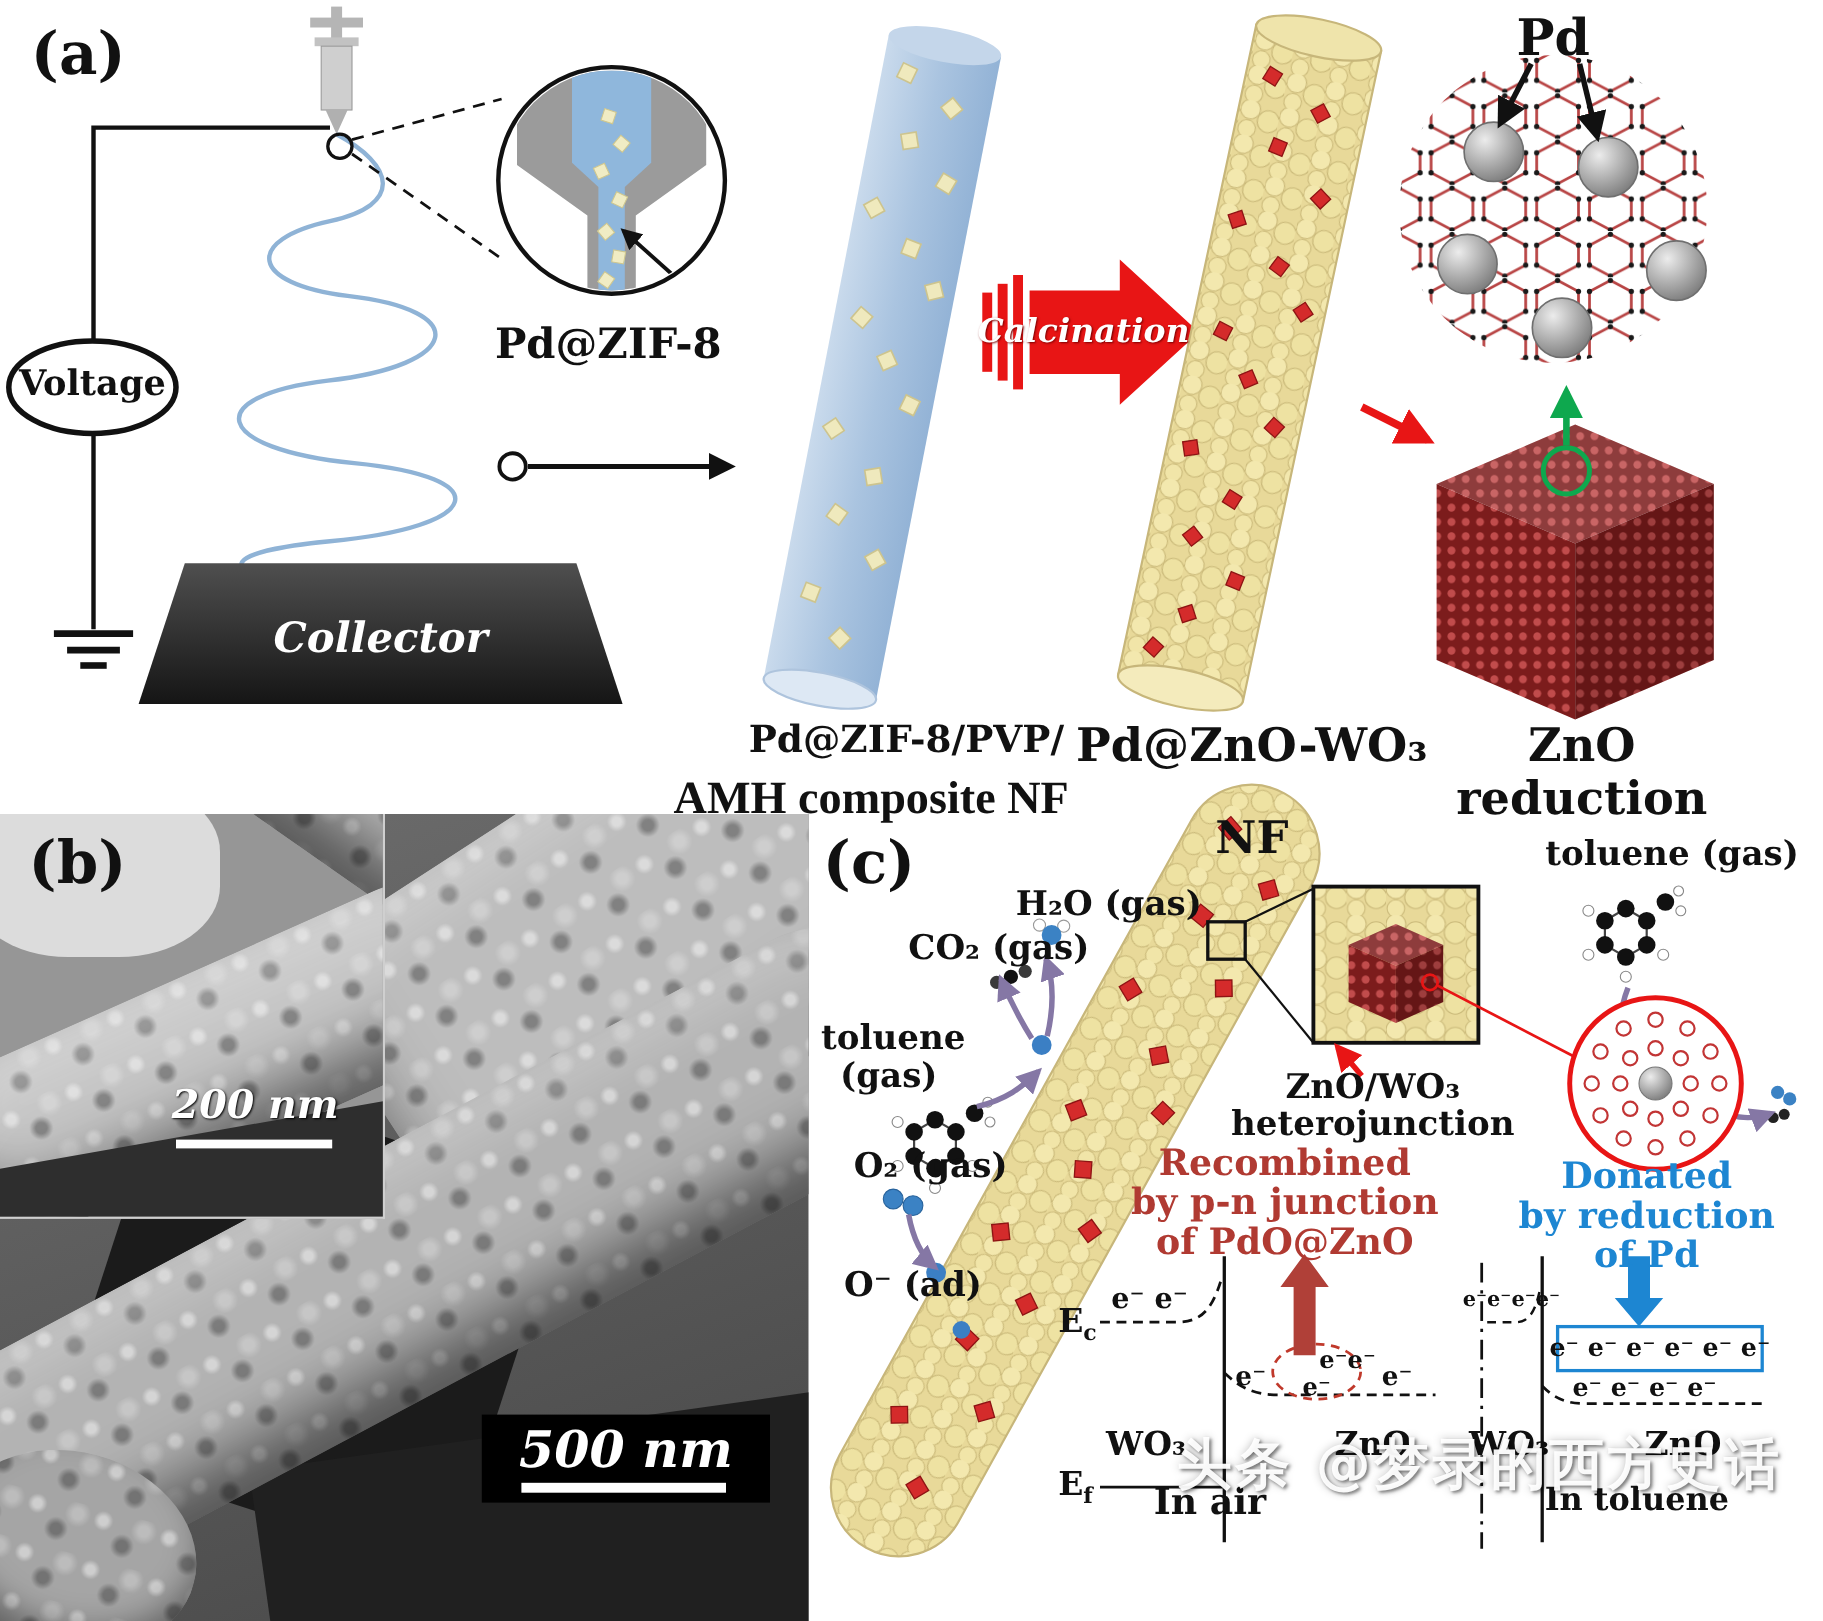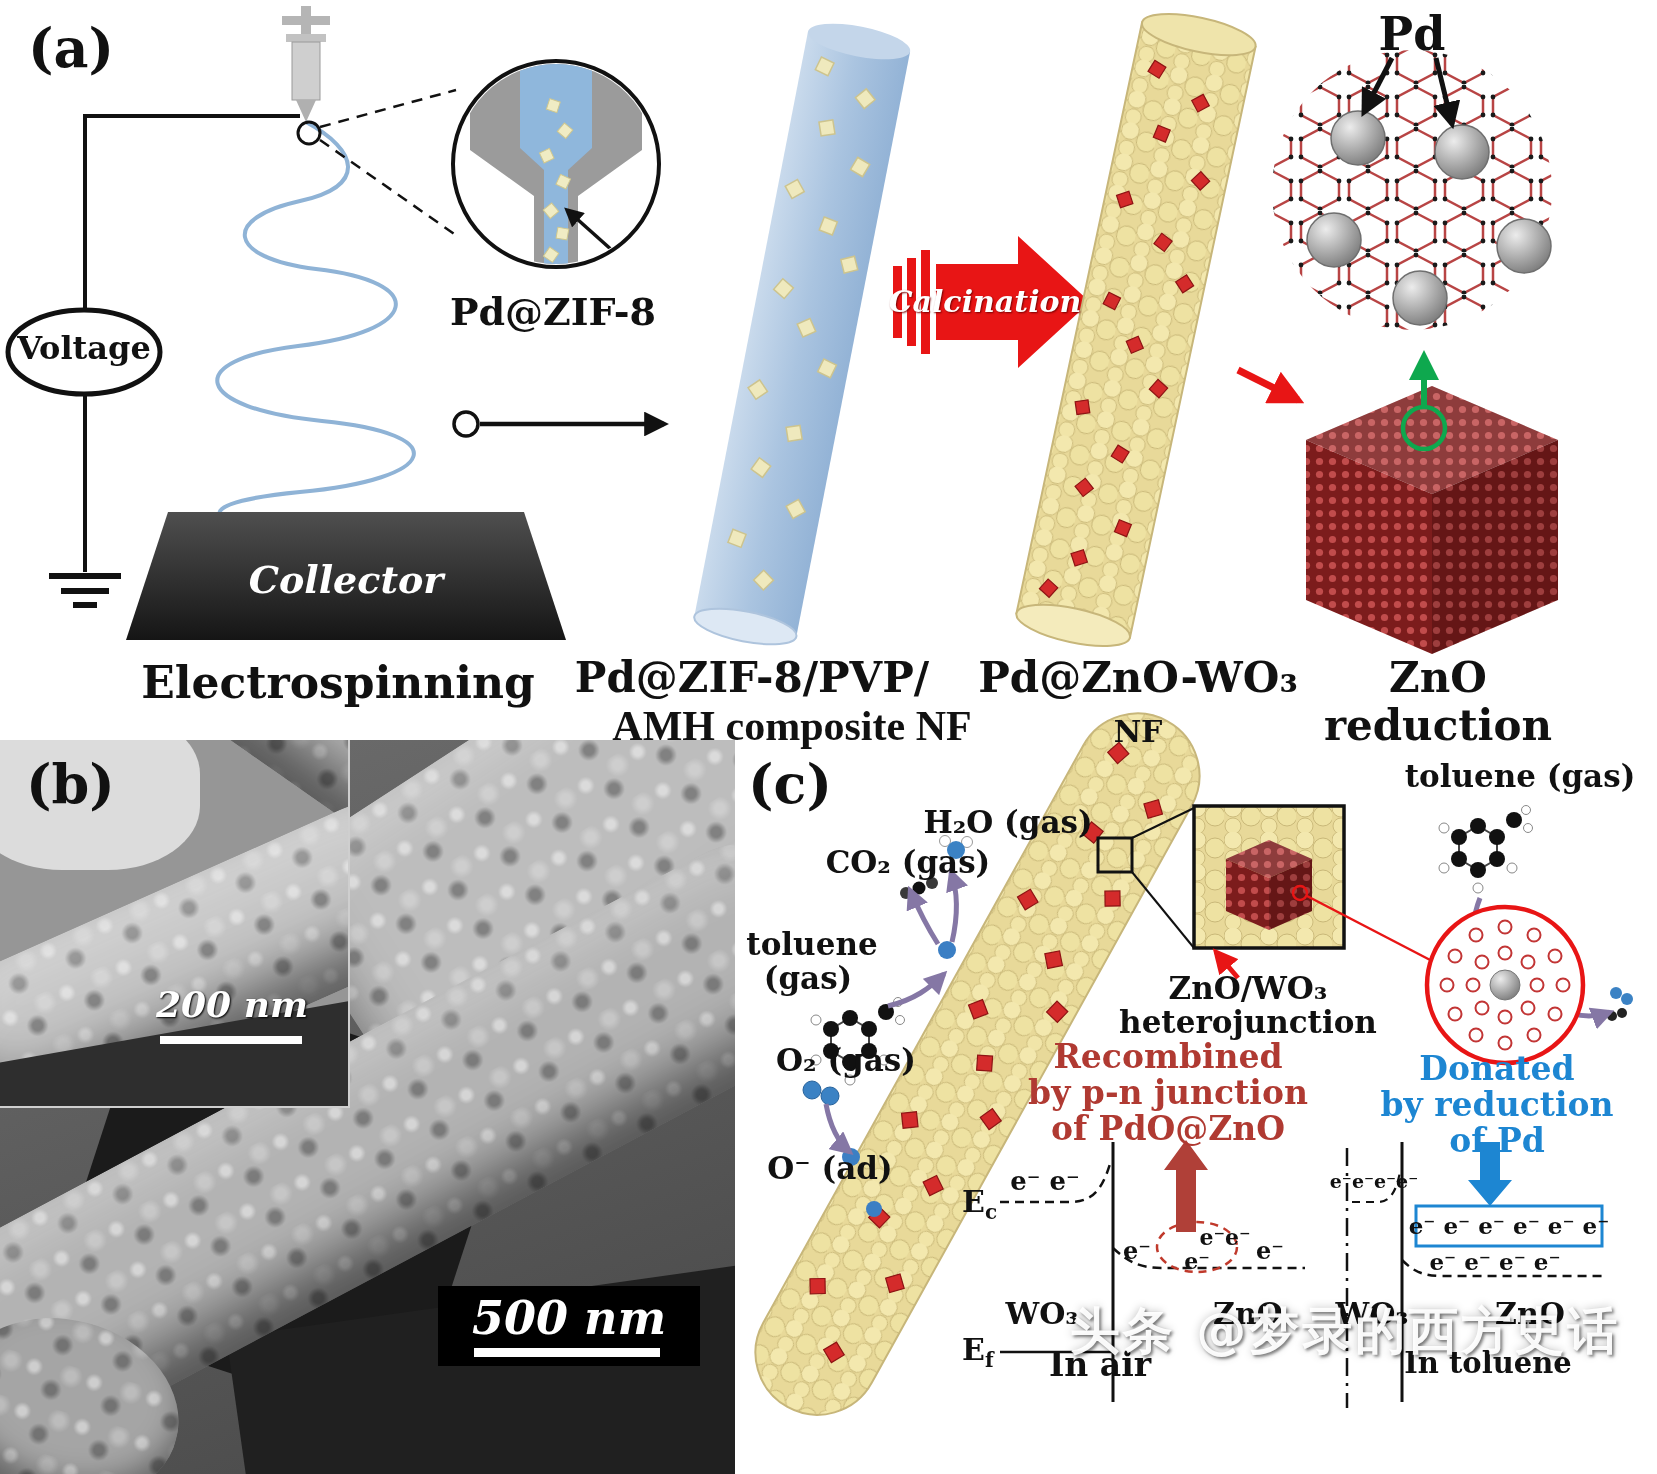--- a/index.html
+++ b/index.html
@@ -371,26 +371,25 @@
       <path d="M1402,1260 C1414,1272 1424,1276 1442,1276 L1602,1276" stroke-width="2.5" stroke-dasharray="9 6"></path>
       <rect x="1416" y="1206" width="186" height="40" stroke="#1d86d2" stroke-width="3"></rect>
     </g>
     <polygon points="1480,1142 1500,1142 1500,1180 1512,1180 1490,1206 1468,1180 1480,1180" fill="#1d86d2"></polygon>
   </svg>
 
   <div class="t" style="left:28px;top:20px;font-size:54px;">(a)</div>
   <div class="t tc" style="left:84px;top:332px;font-size:32px;">Voltage</div>
   <div class="t tc white" style="left:346px;top:560px;font-size:38px;">Collector</div>
   <div class="t tc" style="left:553px;top:292px;font-size:38px;">Pd@ZIF-8</div>
-  <div class="t tc" style="left:338px;top:660px;font-size:44px;">Electrospinning</div>
-  <div class="t tc" style="left:752px;top:656px;font-size:42px;">Pd@ZIF-8/PVP/</div>
+  <div class="t tc" style="left:824px;top:656px;font-size:34px;">Pd@ZIF-8/PVP/</div>
   <div class="t tc" style="left:792px;top:704px;font-size:42px;font-family:Liberation Serif, serif;">AMH composite NF</div>
   <div class="t tc white" style="left:985px;top:286px;font-size:30px;text-shadow:1px 1px 2px #7a0000;">Calcination</div>
   <div class="t tc" style="left:1138px;top:656px;font-size:42px;">Pd@ZnO-WO₃</div>
-  <div class="t tc" style="left:1138px;top:716px;font-size:30px;">NF</div>
+  <div class="t tc" style="left:1138px;top:740px;font-size:41px;">NF</div>
   <div class="t tc" style="left:1412px;top:10px;font-size:46px;">Pd</div>
   <div class="t tc" style="left:1438px;top:656px;font-size:42px;">ZnO</div>
   <div class="t tc" style="left:1438px;top:704px;font-size:42px;">reduction</div>
 
   <div class="t" style="left:26px;top:756px;font-size:54px;">(b)</div>
   <div class="t tc white" style="left:232px;top:986px;font-size:36px;text-shadow:1px 1px 2px #000;">200 nm</div>
   <div class="t tc white" style="left:569px;top:1294px;font-size:46px;">500 nm</div>
 
   <div class="t" style="left:748px;top:756px;font-size:54px;">(c)</div>
   <div class="t tc" style="left:1008px;top:806px;font-size:31px;">H₂O (gas)</div>

